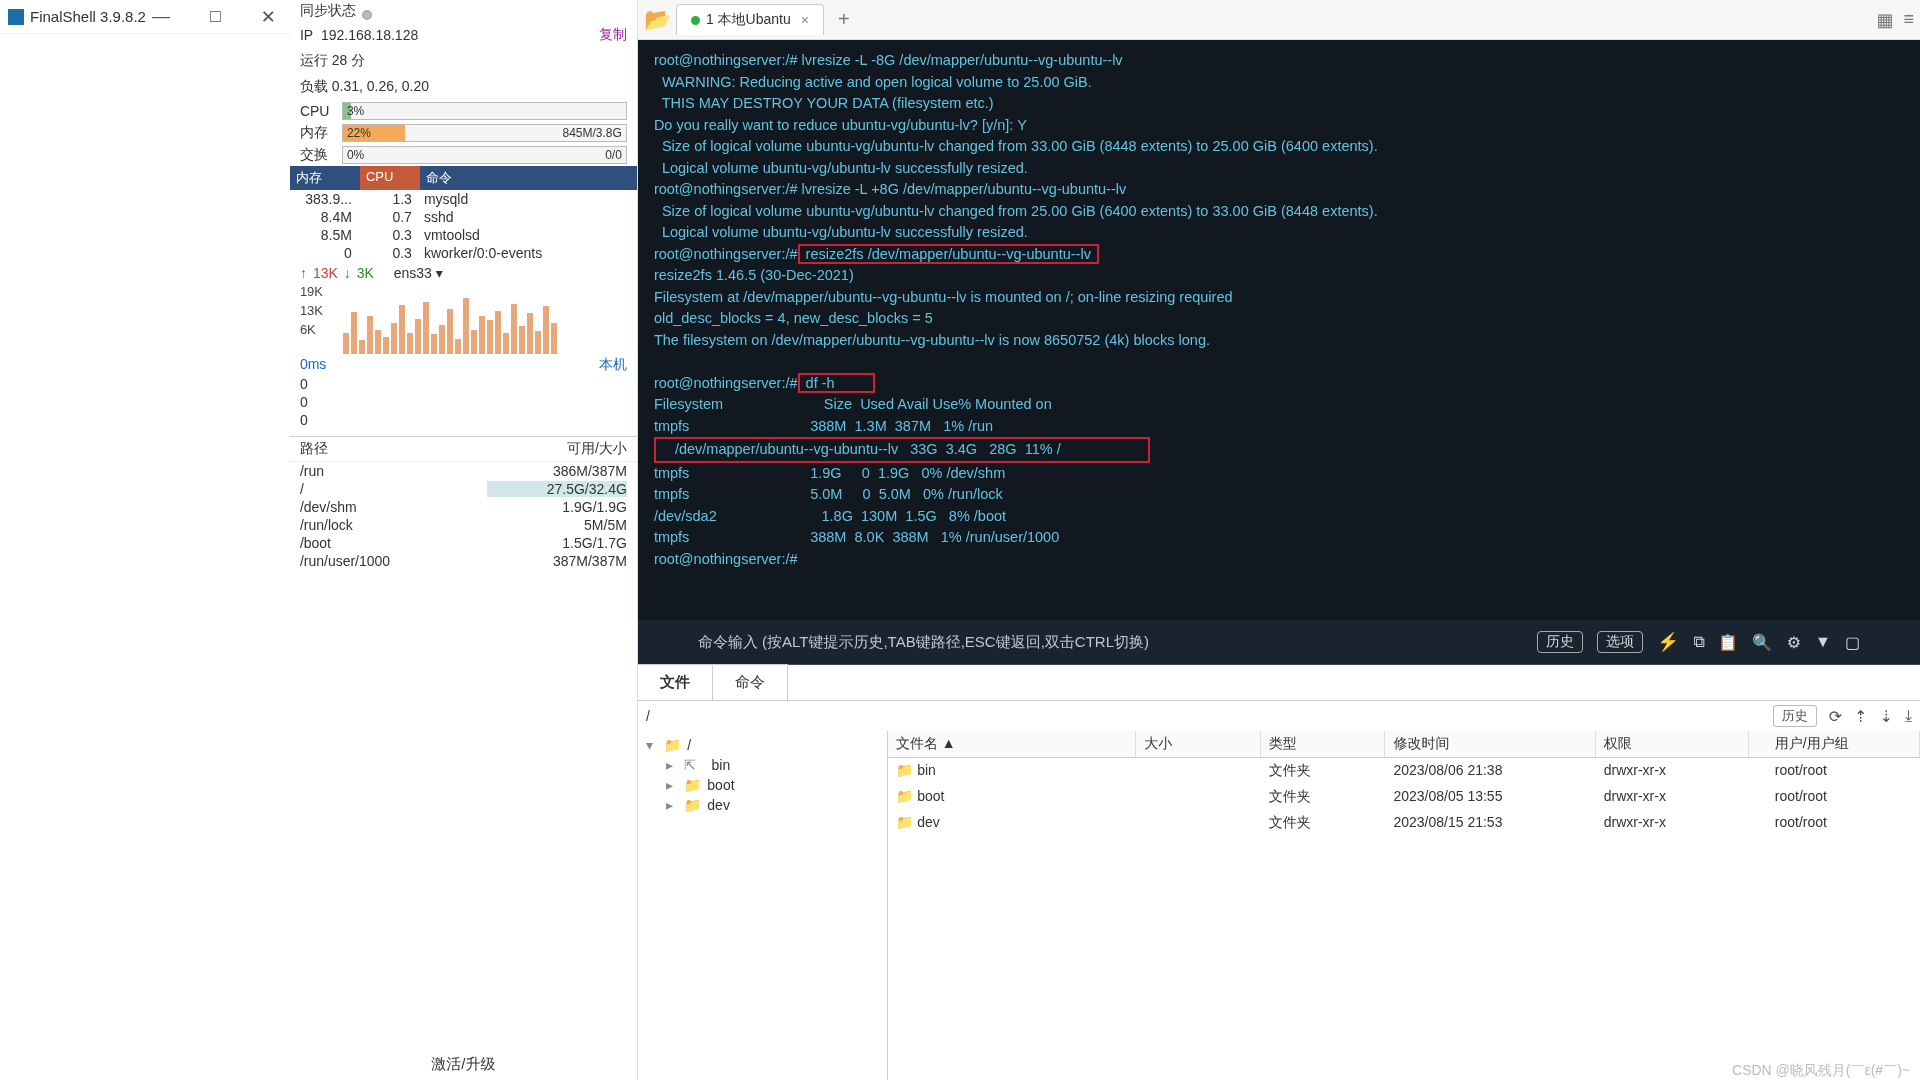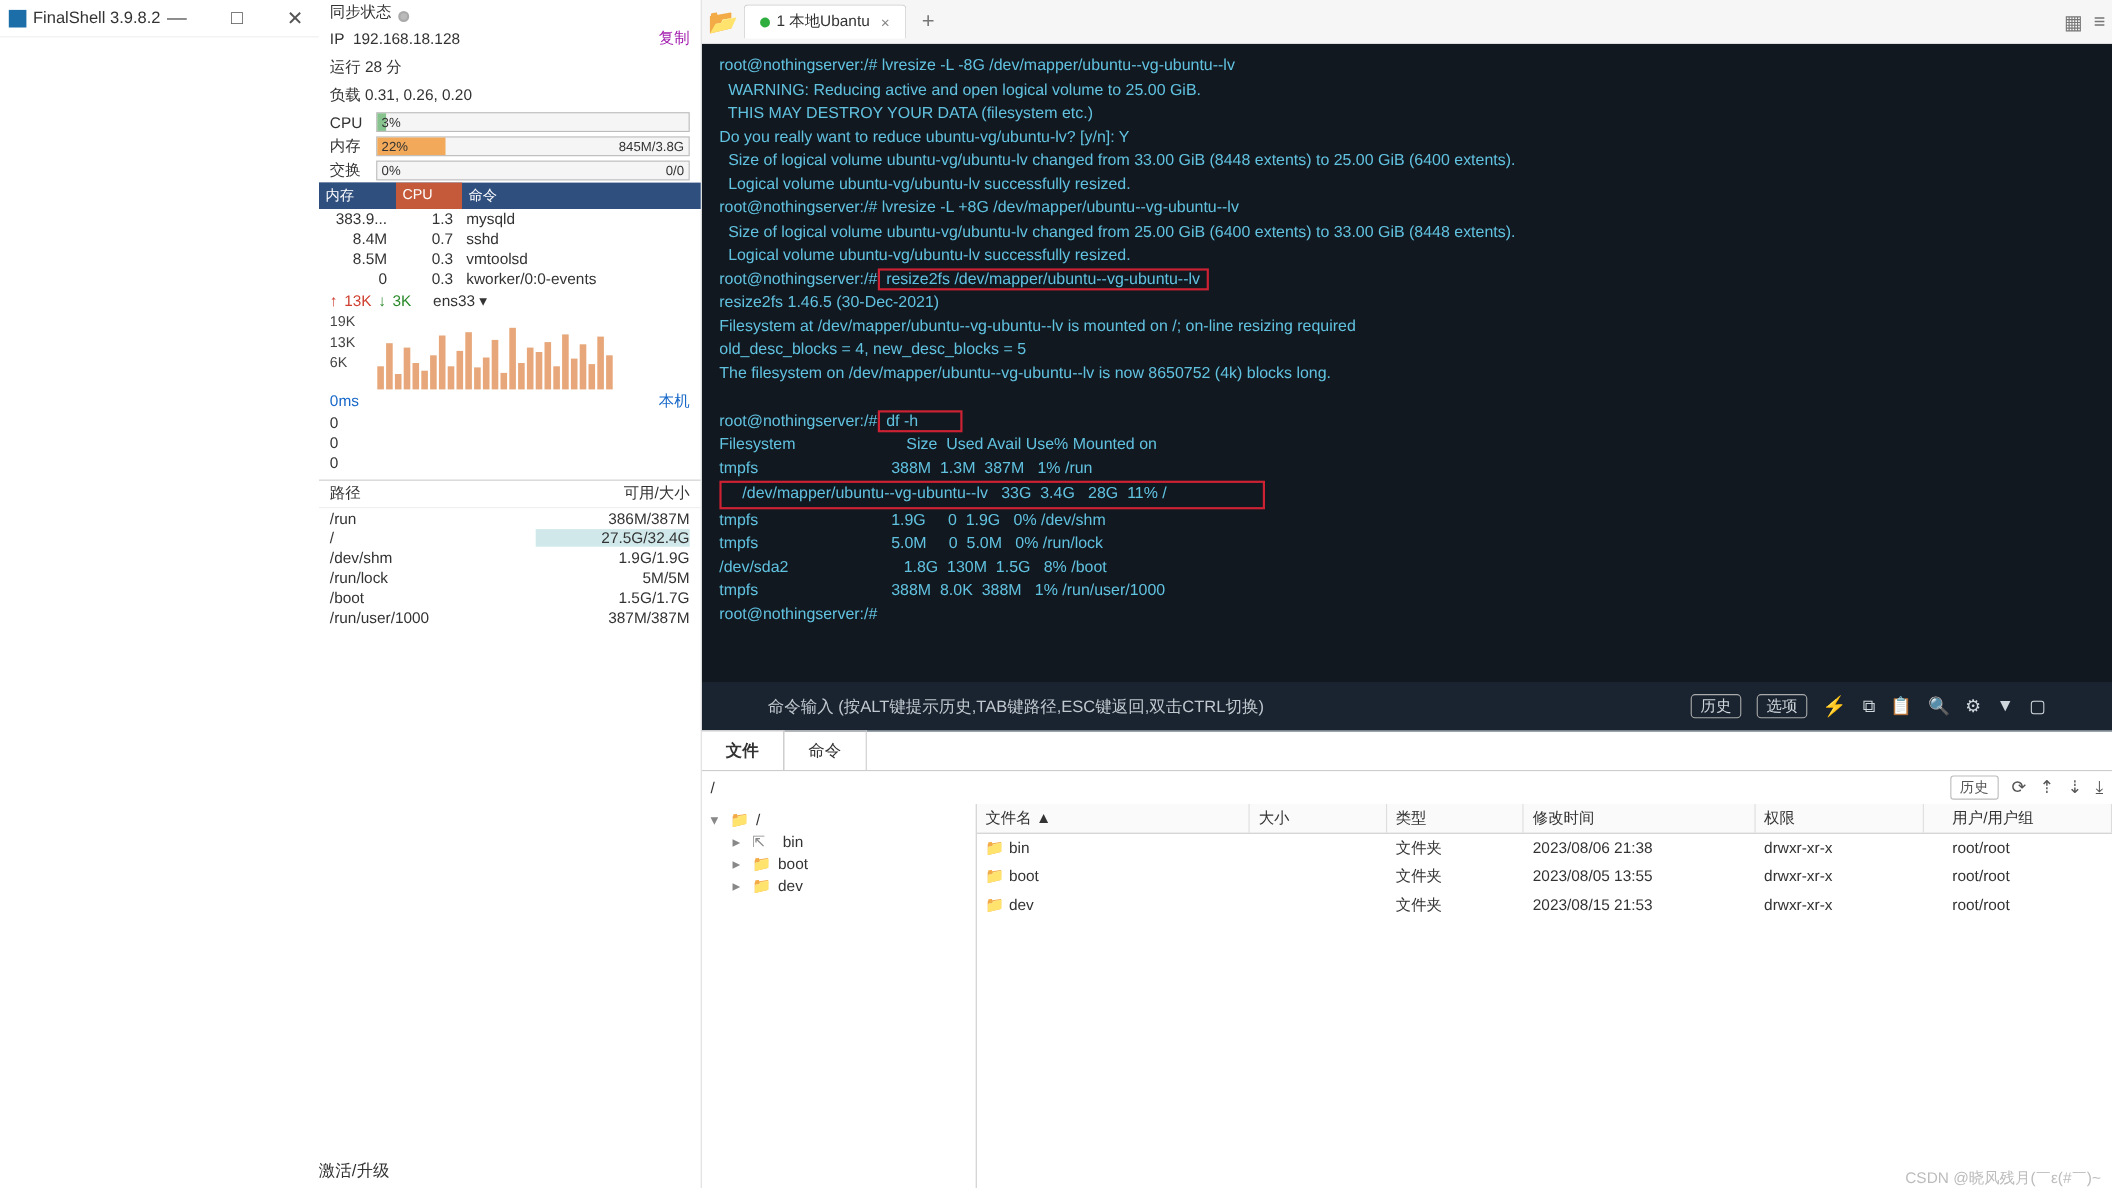--- a/index.html
+++ b/index.html
@@ -35,21 +35,21 @@
 .chart{height:70px;margin:0 10px;display:flex;align-items:flex-end;gap:2px;}
 .chart .barv{width:6px;background:#e7a77a;}
 .ticks{display:flex;flex-direction:column;gap:4px;padding:0 10px;font-size:13px;color:#444;}
 .latency{display:flex;justify-content:space-between;padding:2px 10px;color:#1768c8;font-size:14px;}
 .lat-col{display:flex;flex-direction:column;gap:2px;padding:0 10px;font-size:14px;margin-bottom:8px;}
 .disk-head{display:flex;padding:3px 10px;border-top:1px solid #ccc;border-bottom:1px solid #eee;font-size:14px;}
 .disk-head .p{flex:1;} .disk-head .s{width:140px;text-align:right;}
 .disk-row{display:flex;padding:1px 10px;font-size:14px;}
 .disk-row .p{flex:1;} .disk-row .s{width:140px;text-align:right;}
 .disk-row.hl .s{background:#d0e8ea;}
-.activate{ text-align:left; font-size:15px; padding:10px 0 6px; color:#333; margin-top:auto;}
+.activate{ text-align:center; font-size:15px; padding:10px 0 6px; color:#333; margin-top:auto;}
 
 .right { flex:1; display:flex; flex-direction:column; overflow:hidden;}
 .tabbar{height:40px;display:flex;align-items:center;background:#f6f6f6;border-bottom:1px solid #ddd;padding:0 6px;gap:4px;}
 .folder-ico{width:28px;height:22px;color:#1a8de0;font-size:22px;display:flex;align-items:center;justify-content:center;}
 .tab{display:flex;align-items:center;gap:6px;padding:6px 14px;background:#fff;border:1px solid #ccc;border-bottom:none;border-radius:4px 4px 0 0;font-size:14px;}
 .tab .dot{width:9px;height:9px;border-radius:50%;background:#2fae3f;}
 .tab .x{color:#888;margin-left:4px;}
 .plus{padding:4px 10px;color:#777;font-size:20px;}
 .view-icons{margin-left:auto;display:flex;gap:10px;color:#777;font-size:18px;}
 

